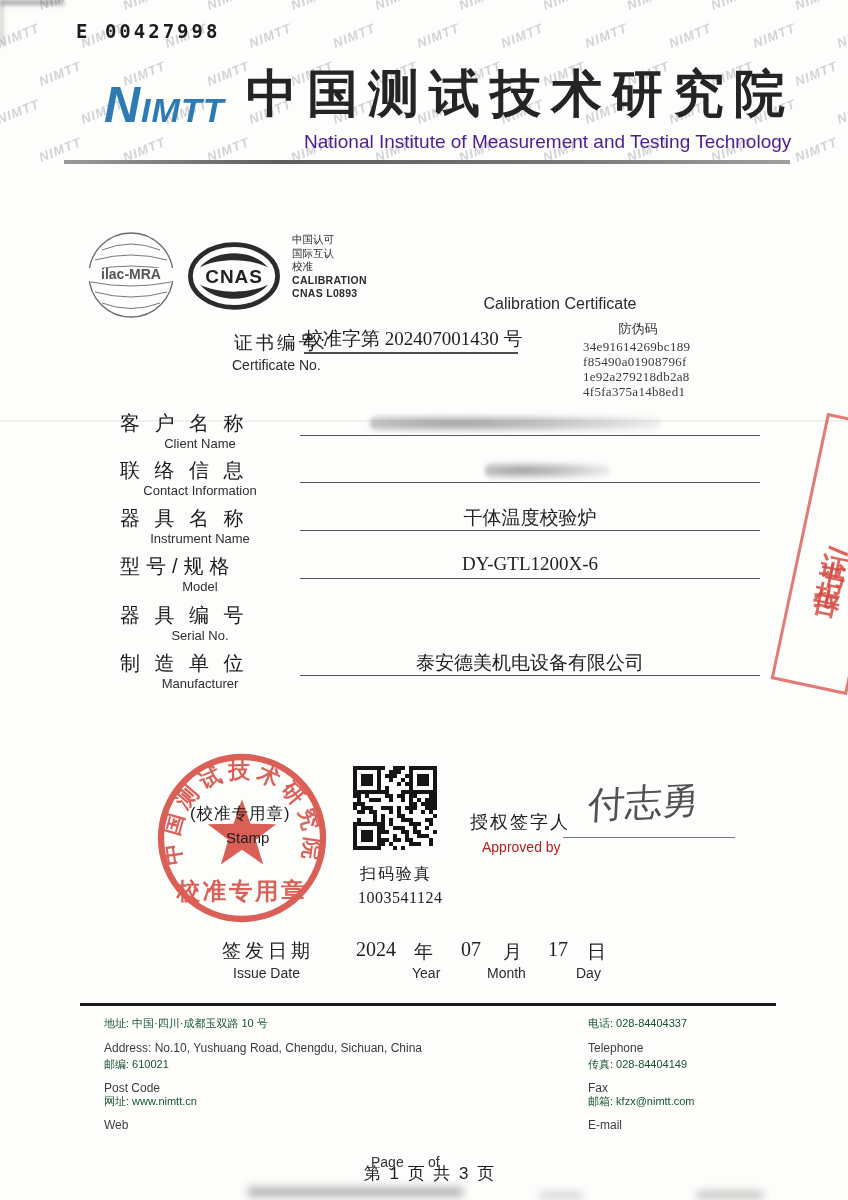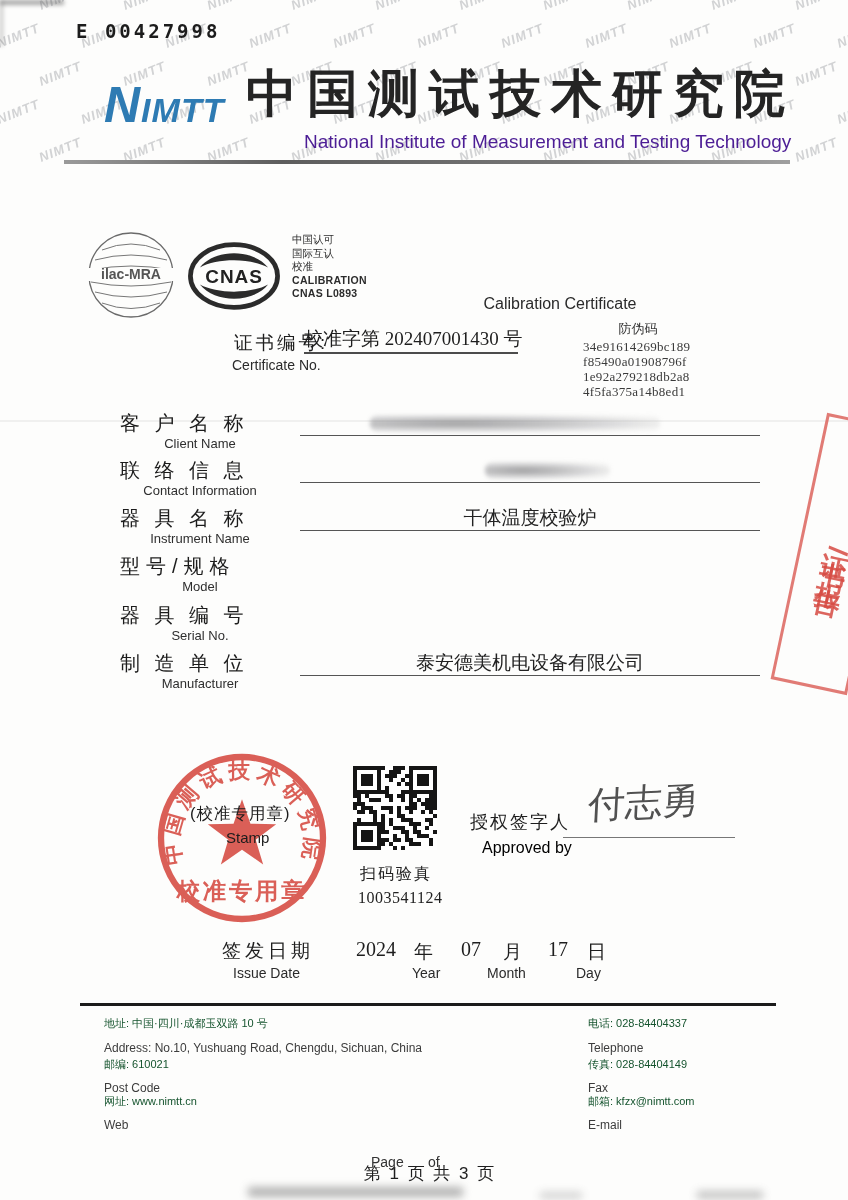--- a/index.html
+++ b/index.html
@@ -63,21 +63,21 @@
 
   
   .stamp-svg{position:absolute;left:152px;top:748px;opacity:.93;}
   .stamp-ov-zh{position:absolute;left:190px;top:803px;font-size:16.5px;color:#1c1c1c;letter-spacing:1px;z-index:2;}
   .stamp-ov-en{position:absolute;left:226px;top:829px;font-size:15px;color:#1c1c1c;z-index:2;}
   .qr{position:absolute;left:353px;top:766px;width:84px;height:84px;background:#fff;}
   .qr i{position:absolute;width:4px;height:4px;background:#151515;}
   .qr-cap{position:absolute;left:360px;top:864px;font-size:16px;letter-spacing:2px;color:#222;}
   .qr-code{position:absolute;left:358px;top:889px;font:16px "Liberation Serif",serif;color:#222;letter-spacing:.5px;}
   .appr-zh{position:absolute;left:470px;top:810px;font-size:18px;letter-spacing:2px;}
-  .appr-en{position:absolute;left:482px;top:839px;font-size:16px;color:#000000;text-align:center;}
+  .appr-en{position:absolute;left:482px;top:839px;font-size:14px;color:#b91c1c;text-align:center;}
   .appr-line{position:absolute;left:563px;top:812px;width:172px;height:25px;border-bottom:1.5px solid #777;}
   .signature{position:absolute;left:588px;top:778px;font-size:37px;color:#3a3a3a;
              font-family:"Liberation Serif",serif;transform:rotate(-3deg) skewX(-6deg);opacity:.88;}
 
   
   .issue-zh{position:absolute;left:222px;top:938px;font-size:19px;letter-spacing:4px;font-weight:500;}
   .issue-en{position:absolute;left:233px;top:965px;font-size:14px;color:#2b2b2b;}
   .d-val{position:absolute;top:938px;font:20px "Liberation Serif",serif;color:#1e1e1e;}
   .d-unit{position:absolute;top:939px;font-size:19px;color:#1e1e1e;}
   .d-en{position:absolute;top:965px;font-size:14px;color:#2b2b2b;}
@@ -229,20 +229,21 @@
       </div>
     </div>
     <div class="frow" style="top:505px;">
       <div class="flabel">器具名称</div>
       <div class="flabel-en">Instrument Name</div>
       <div class="fline">干体温度校验炉</div>
     </div>
     <div class="frow row-model" style="top:553px;">
       <div class="flabel">型号/规格</div>
       <div class="flabel-en">Model</div>
+      <div class="fline">DY-GTL1200X-6</div>
     </div>
     <div class="frow" style="top:602px;">
       <div class="flabel">器具编号</div>
       <div class="flabel-en">Serial No.</div>
     </div>
     <div class="frow" style="top:650px;">
       <div class="flabel">制造单位</div>
       <div class="flabel-en">Manufacturer</div>
       <div class="fline">泰安德美机电设备有限公司</div>
     </div>

